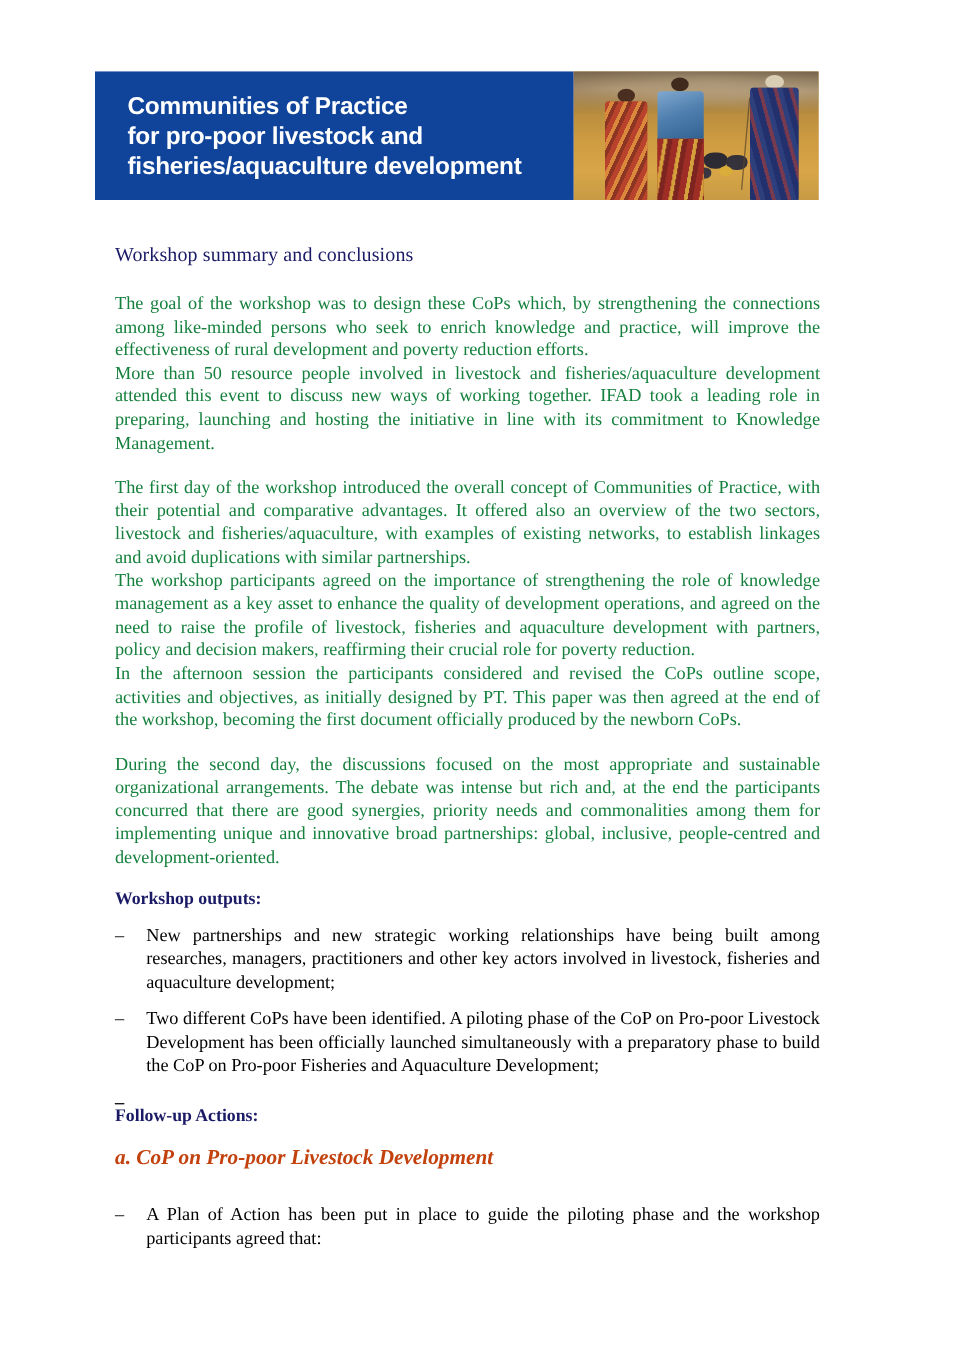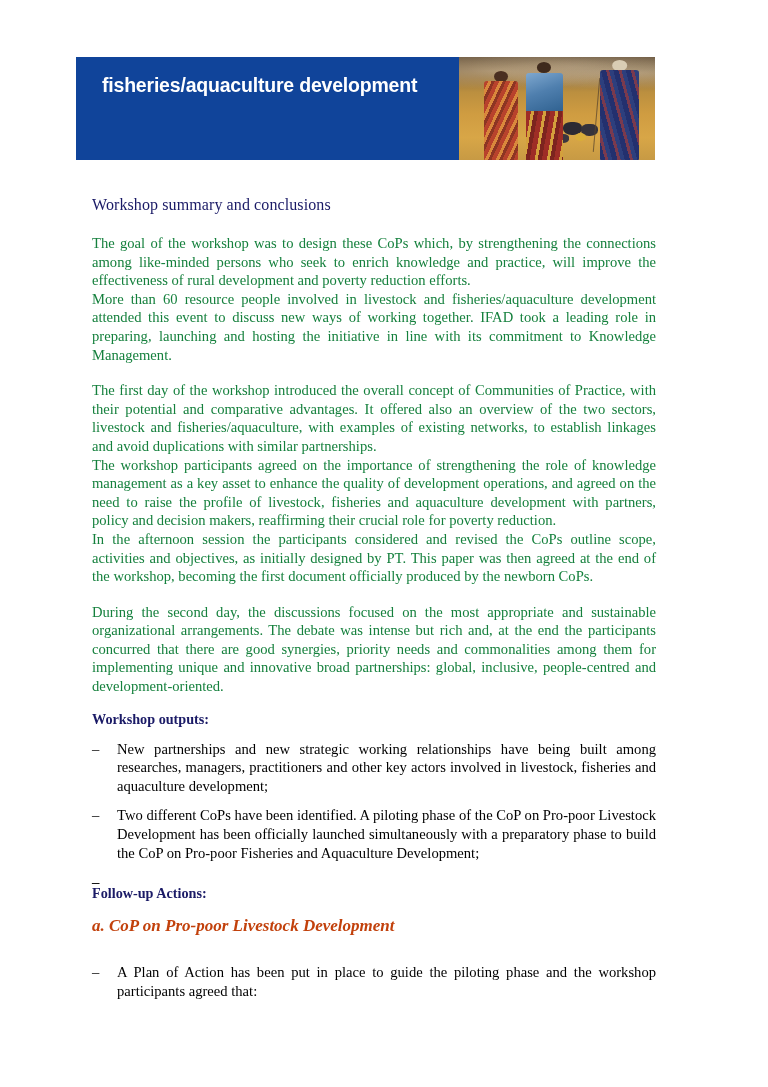--- a/index.html
+++ b/index.html
@@ -193,20 +193,22 @@
   }
 </style>
 </head>
 <body>
 
 <div class="page">
 
   <div class="banner">
     <div class="banner-text-panel">
       <div class="banner-title">
+        <span class="l2">Communities of Practice</span>
+        <span class="l2">for pro-poor livestock and</span>
         <span class="l2">fisheries/aquaculture development</span>
       </div>
     </div>
     <div class="banner-photo">
       <div class="ph-bg"></div>
       <div class="ph-haze"></div>
       <div class="bundle b1"></div>
       <div class="bundle b2"></div>
       <div class="bundle b4"></div>
       <div class="bundle b3"></div>
@@ -225,21 +227,21 @@
         <div class="body"></div>
       </div>
     </div>
   </div>
 
   <div class="doc">
 
     <h1 class="page-title">Workshop summary and conclusions</h1>
 
     <p class="para">The goal of the workshop was to design these CoPs which, by strengthening the connections among like-minded persons who seek to enrich knowledge and practice, will improve the effectiveness of rural development and poverty reduction efforts.</p>
-    <p class="para">More than 60 resource people involved in livestock and fisheries/aquaculture development attended this event to discuss new ways of working together. IFAD took a leading role in preparing, launching and hosting the initiative in line with its commitment to Knowledge Management.</p>
+    <p class="para">More than 50 resource people involved in livestock and fisheries/aquaculture development attended this event to discuss new ways of working together. IFAD took a leading role in preparing, launching and hosting the initiative in line with its commitment to Knowledge Management.</p>
     <p class="para gap-before">The first day of the workshop introduced the overall concept of Communities of Practice, with their potential and comparative advantages. It offered also an overview of the two sectors, livestock and fisheries/aquaculture, with examples of existing networks, to establish linkages and avoid duplications with similar partnerships.</p>
     <p class="para">The workshop participants agreed on the importance of strengthening the role of knowledge management as a key asset to enhance the quality of development operations, and agreed on the need to raise the profile of livestock, fisheries and aquaculture development with partners, policy and decision makers, reaffirming their crucial role for poverty reduction.</p>
     <p class="para">In the afternoon session the participants considered and revised the CoPs outline scope, activities and objectives, as initially designed by PT. This paper was then agreed at the end of the workshop, becoming the first document officially produced by the newborn CoPs.</p>
     <p class="para gap-before">During the second day, the discussions focused on the most appropriate and sustainable organizational arrangements. The debate was intense but rich and, at the end the participants concurred that there are good synergies, priority needs and commonalities among them for implementing unique and innovative broad partnerships: global, inclusive, people-centred and development-oriented.</p>
 
     <h2 class="section-head tight-top">Workshop outputs:</h2>
     <ul class="dash-list">
       <li>
         <span class="dash">–</span>
         <span>New partnerships and new strategic working relationships have being built among researches, managers, practitioners and other key actors involved in livestock, fisheries and aquaculture development;</span>

